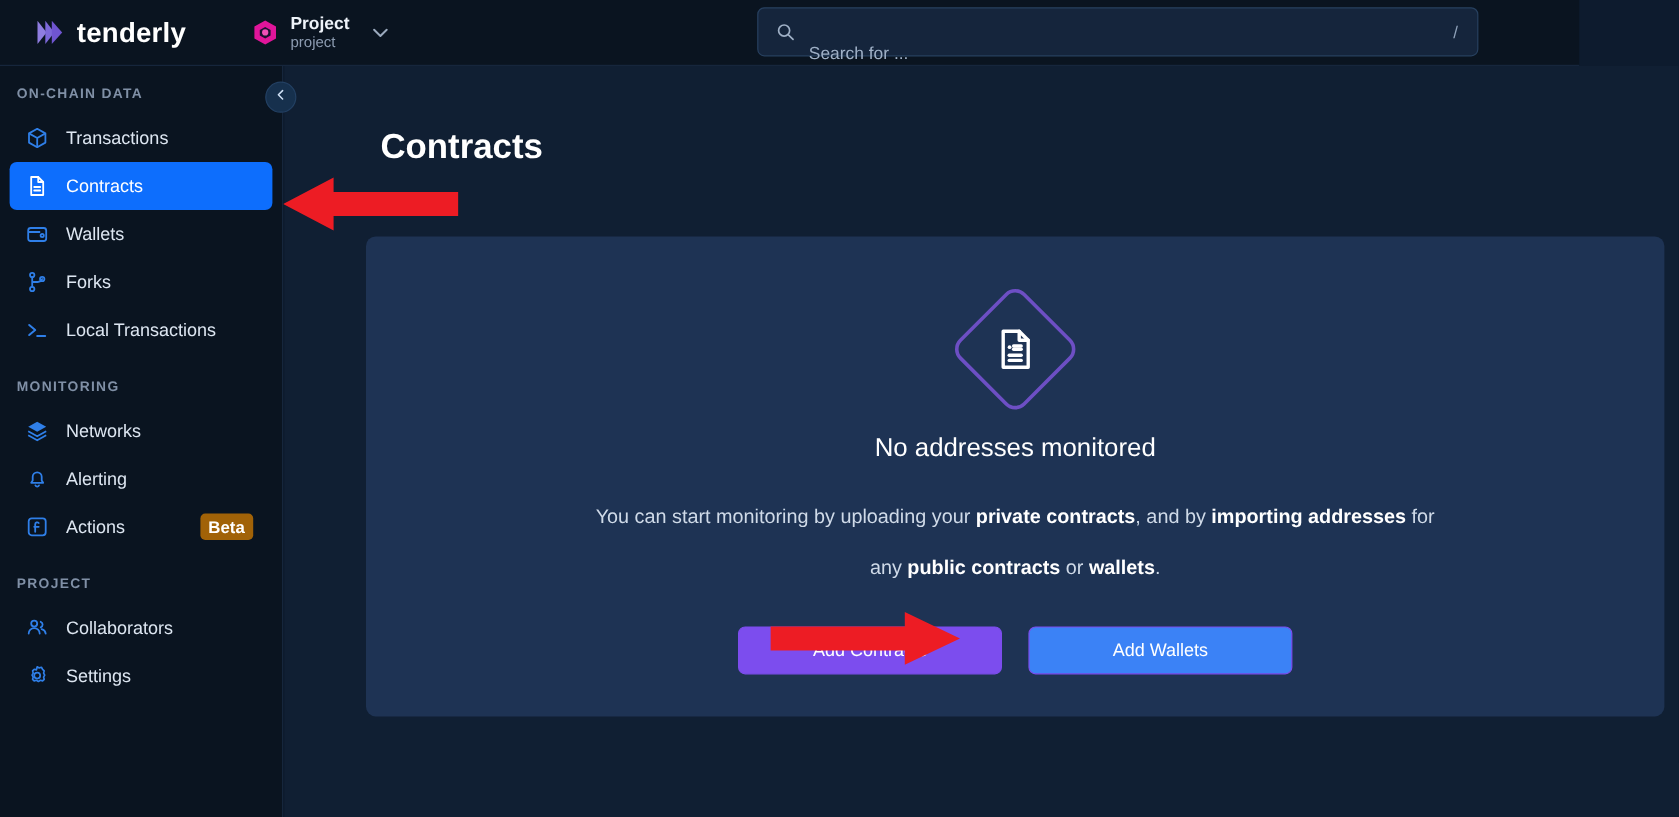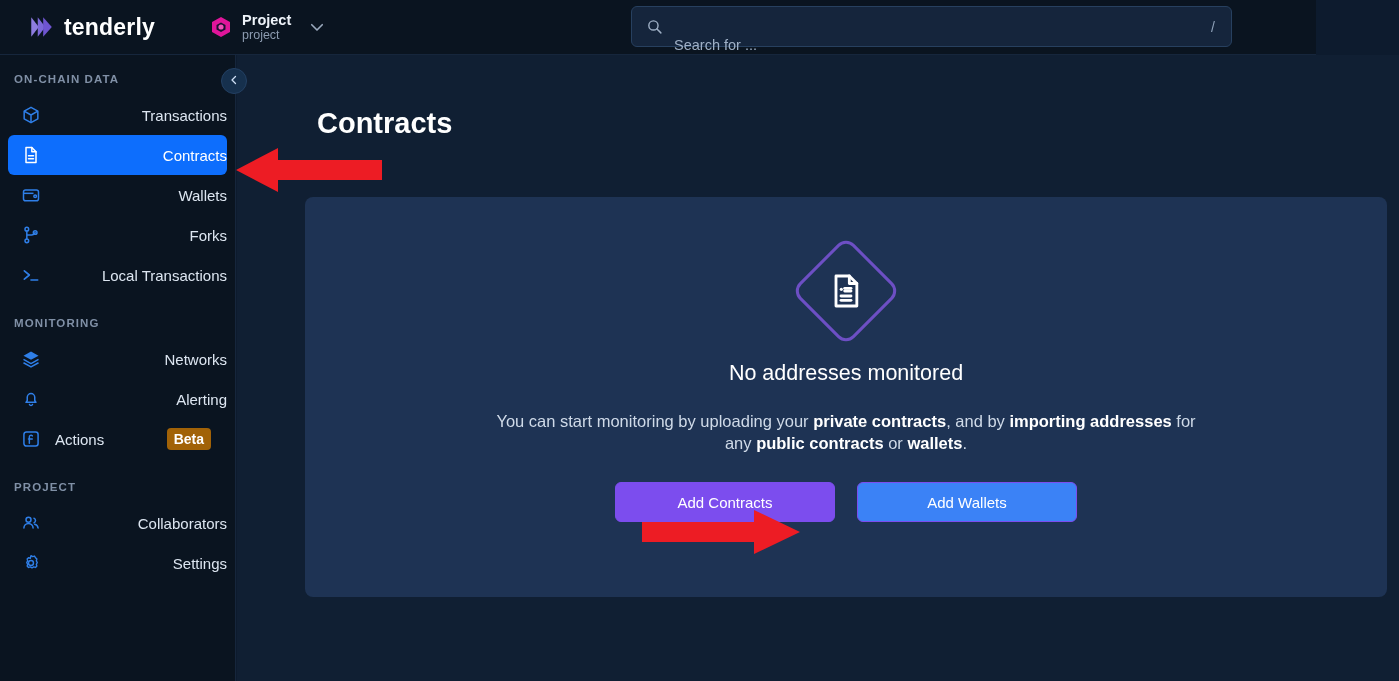--- a/index.html
+++ b/index.html
@@ -66,21 +66,20 @@
   .sec-label {
     color: #8090a6; font-size: 11.5px; font-weight: 700;
     letter-spacing: 1.1px; margin: 0 0 10px 14px;
   }
   .sec-label.mt { margin-top: 22px; }
   .nav-item {
     display: flex; align-items: center;
     height: 40px; margin: 0 8px; padding-left: 13px;
     border-radius: 6px; cursor: pointer;
     color: #dde6f1;
-    justify-content: space-between;
   }
   .nav-item .ic { width: 20px; height: 20px; display:block; flex: 0 0 20px; }
   .nav-item .lbl { margin-left: 14px; font-size: 15px; }
   .nav-item.active { background: #0d6efd; color: #ffffff; }
   .badge-beta {
     margin-left: auto; margin-right: 16px;
     background: #a16207; color: #ffffff;
     font-size: 14px; font-weight: 600;
     padding: 3px 7px; border-radius: 4px;
   }
@@ -123,21 +122,21 @@
     border: 3px solid #6d4fc4; border-radius: 12px;
     transform: rotate(45deg);
   }
   .doc-glyph { position: relative; width: 40px; height: 40px; display:block; }
   .empty-title {
     margin-top: 14px; color: #ffffff;
     font-size: 21.5px; font-weight: 400;
   }
   .empty-desc {
     margin-top: 24px; width: 700px; text-align: center;
-    color: #cfdae8; font-size: 16.5px; line-height: 22px;
+    color: #cfdae8; font-size: 16.5px; line-height: 42px;
   }
   .empty-desc b { color: #ffffff; font-weight: 700; }
   .btn-row { margin-top: 28px; display: flex; gap: 22px; }
   .btn {
     width: 220px; height: 40px; border-radius: 6px;
     display: flex; align-items: center; justify-content: center;
     font-size: 15px; cursor: pointer;
   }
   .btn-primary { background: #7c4dee; color: #ffffff; border: 1px solid #7c4dee; }
   .btn-ghost { background: #3b82f6; color: #ffffff; border: 1px solid #7c4dee; }

